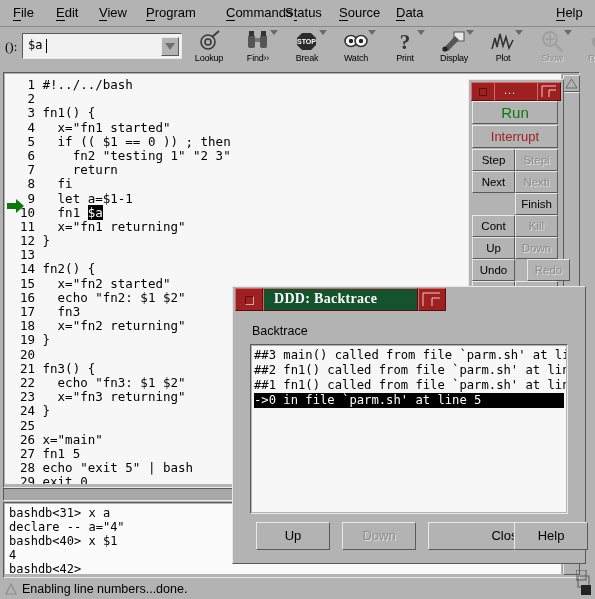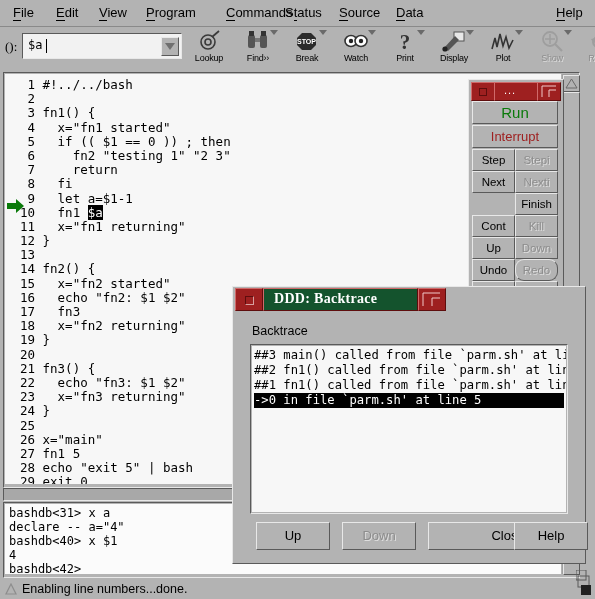--- a/index.html
+++ b/index.html
@@ -320,21 +320,21 @@
         </div>
         <div class="cbtn" style="left: 1px; width: 41px; top: 136px; height: 20px; line-height: 20px;">
           <span>Up</span>
         </div>
         <div class="cbtn dis" style="left: 44px; width: 41px; top: 136px; height: 20px; line-height: 20px;">
           <span>Down</span>
         </div>
         <div class="cbtn" style="left: 1px; width: 41px; top: 158px; height: 20px; line-height: 20px;">
           <span>Undo</span>
         </div>
-        <div class="cbtn dis" style="left: 44px; width: 41px; top: 158px; height: 20px; line-height: 20px; border-radius: 9px;">
+        <div class="cbtn dis" style="left: 56px; width: 41px; top: 158px; height: 20px; line-height: 20px;">
           <span>Redo</span>
         </div>
         <div class="cbtn" style="left: 1px; width: 41px; top: 180px; height: 20px; line-height: 20px;">
           <span>Edit</span>
         </div>
         <div class="cbtn" style="left: 44px; width: 41px; top: 180px; height: 20px; line-height: 20px;">
           <span>Make</span>
         </div>
       </div>
   </div>

